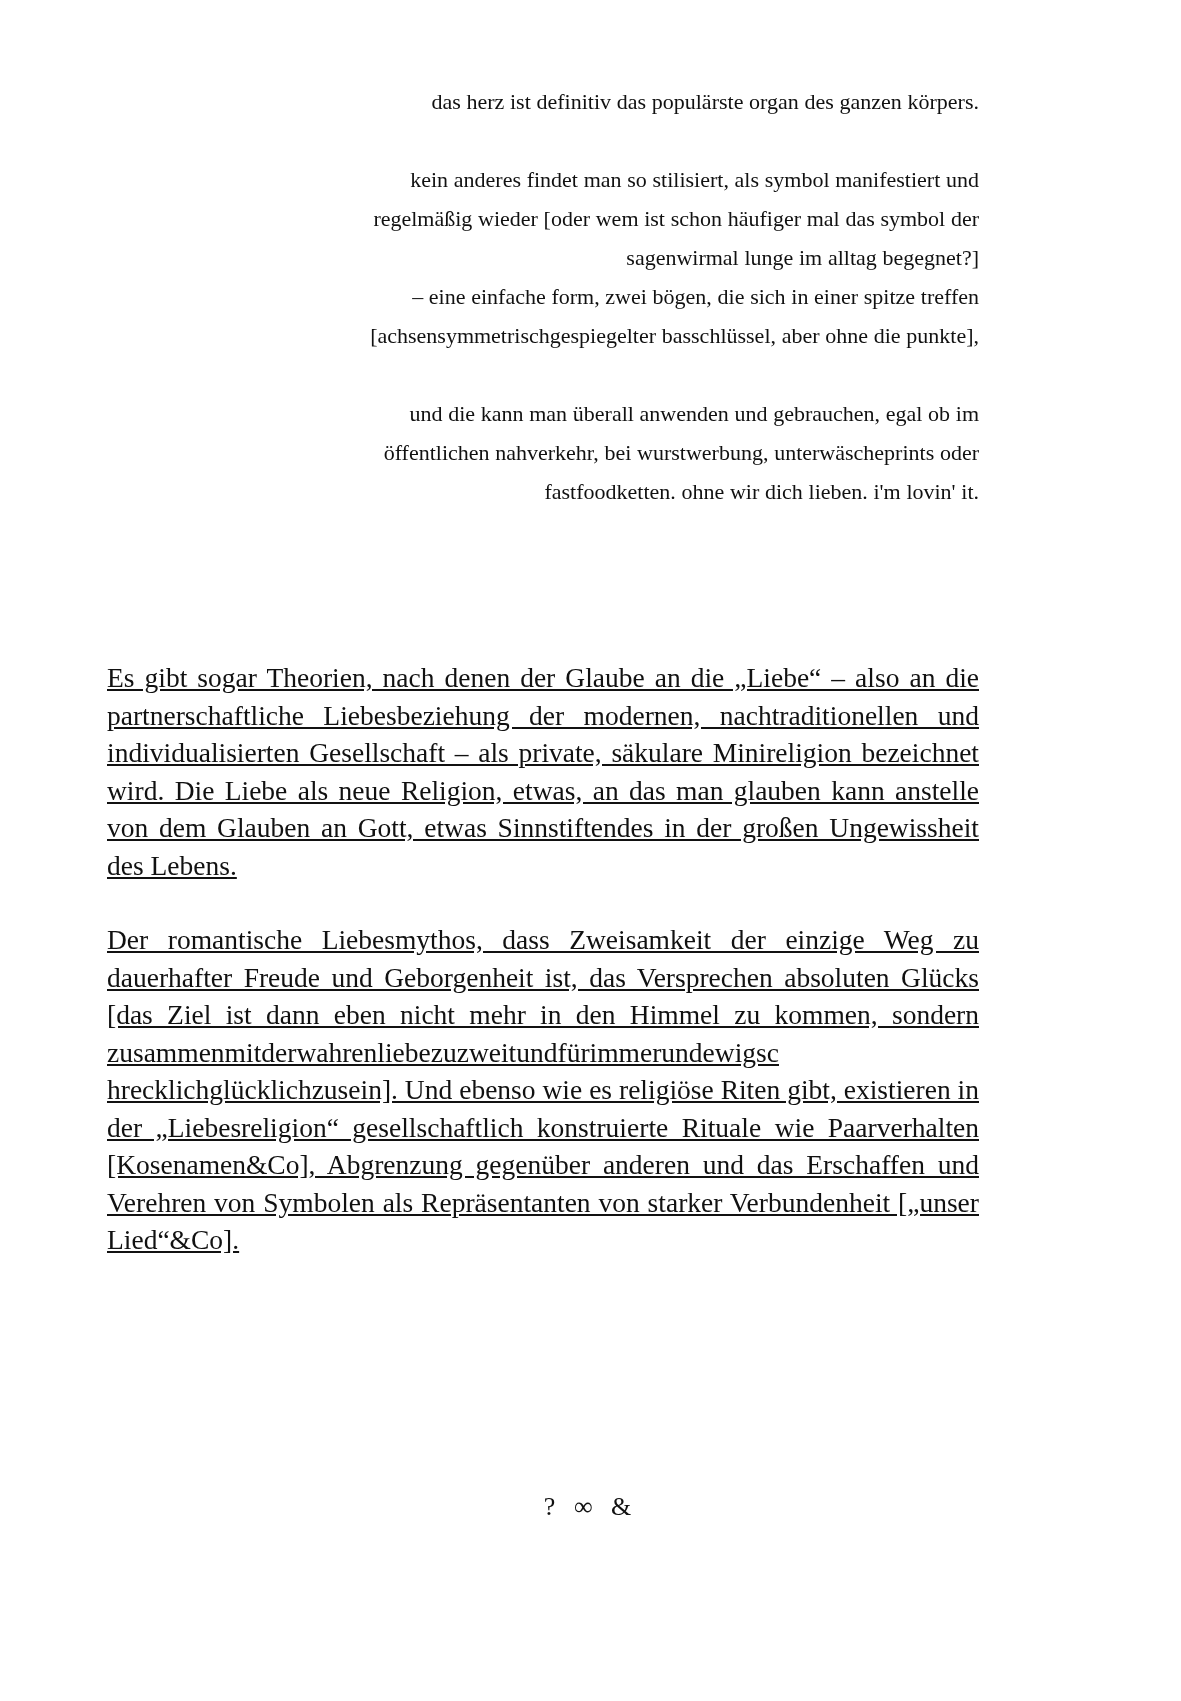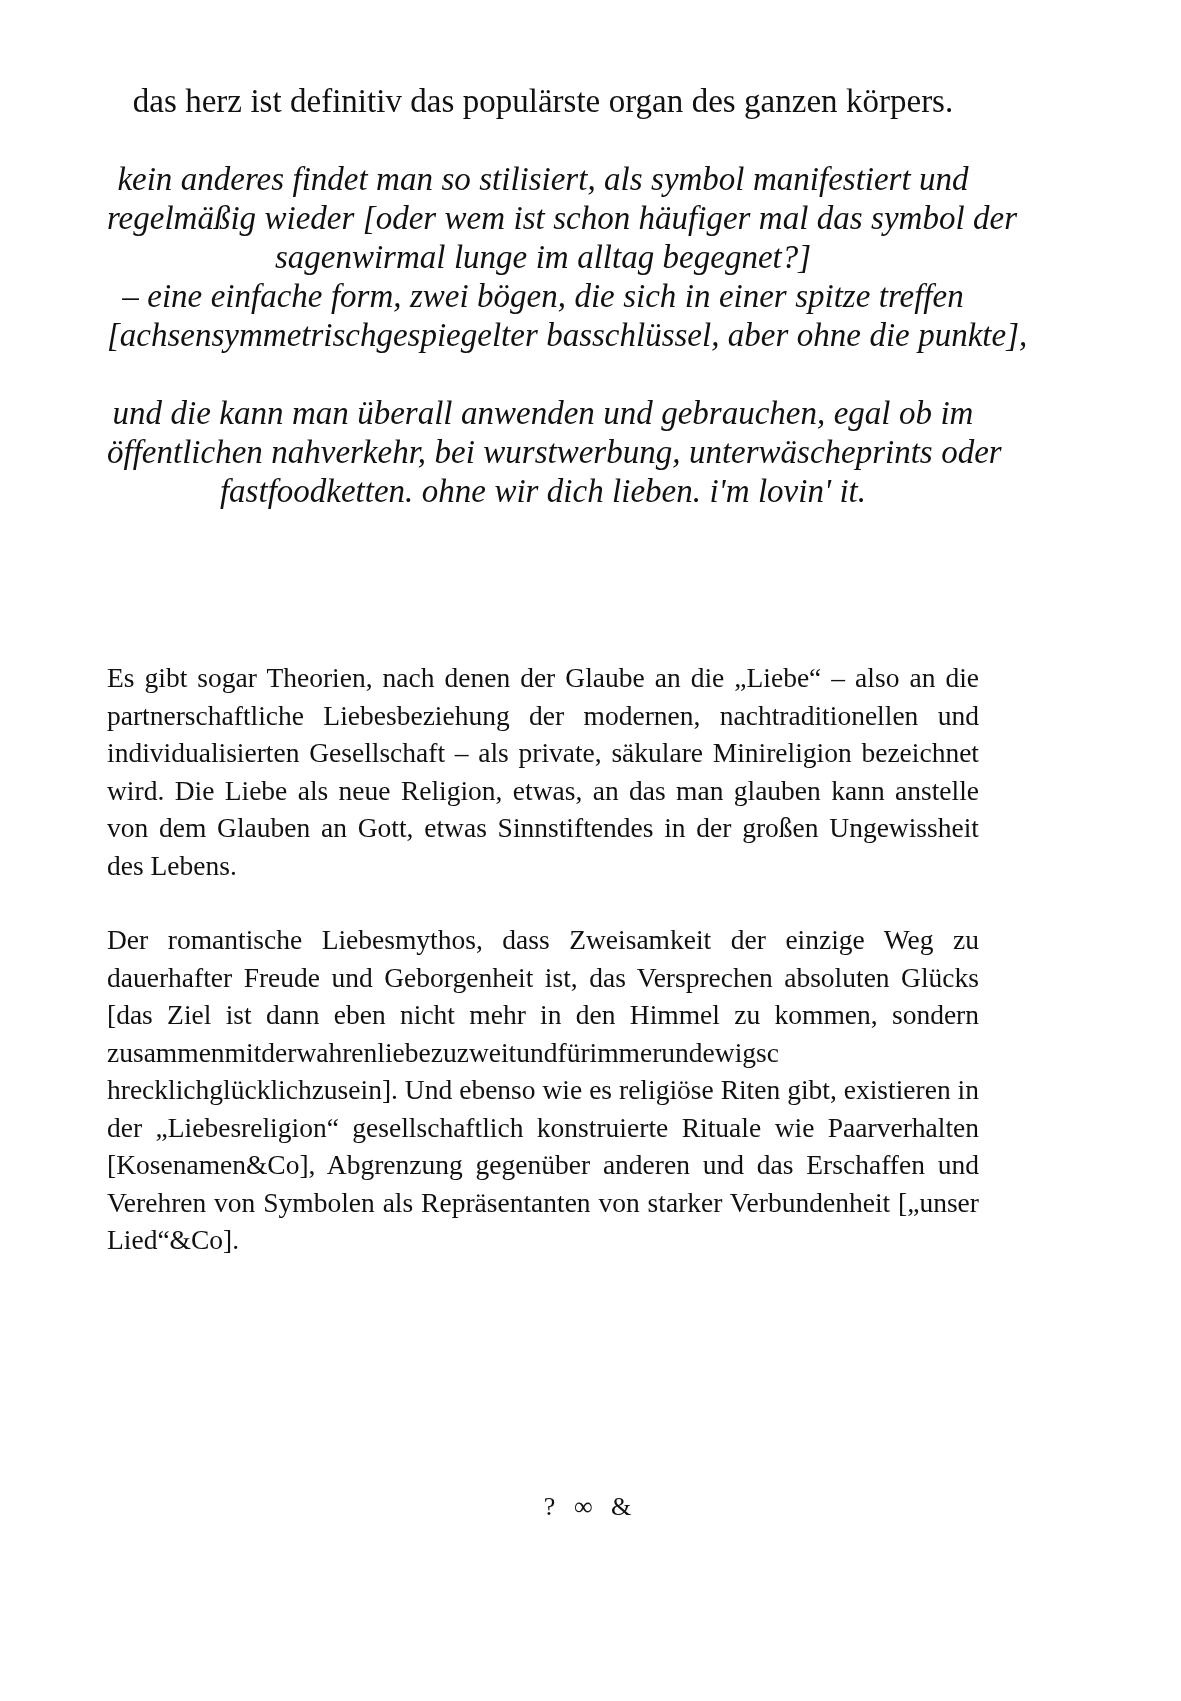--- a/index.html
+++ b/index.html
@@ -19,22 +19,22 @@
     box-sizing: border-box;
   }
   .content {
     position: absolute;
     left: 107px;
     top: 82px;
     width: 872px;
   }
   
   .block-ragged {
-    text-align: center;
-    font-size: 33px;
+    text-align: right;
+    font-size: 22px;
     line-height: 39px;
     letter-spacing: 0.0px;
     word-spacing: 0.2px;
   }
   .block-ragged p {
     margin: 0;
   }
   .gap-para {
     height: 39px;
   }
@@ -43,27 +43,27 @@
   }
   
   .block-justified {
     text-align: justify;
     text-justify: inter-word;
     font-size: 27.5px;
     line-height: 37.5px;
   }
   .block-justified p {
     margin: 0;
+    text-decoration: underline;
   }
   .para-gap {
     height: 37px;
   }
   .nowrap-line {
     white-space: nowrap;
-    font-style: italic;
   }
   
   .footer {
     position: absolute;
     left: 0;
     top: 1492px;
     width: 1181px;
     text-align: center;
     font-size: 26px;
     line-height: 30px;

